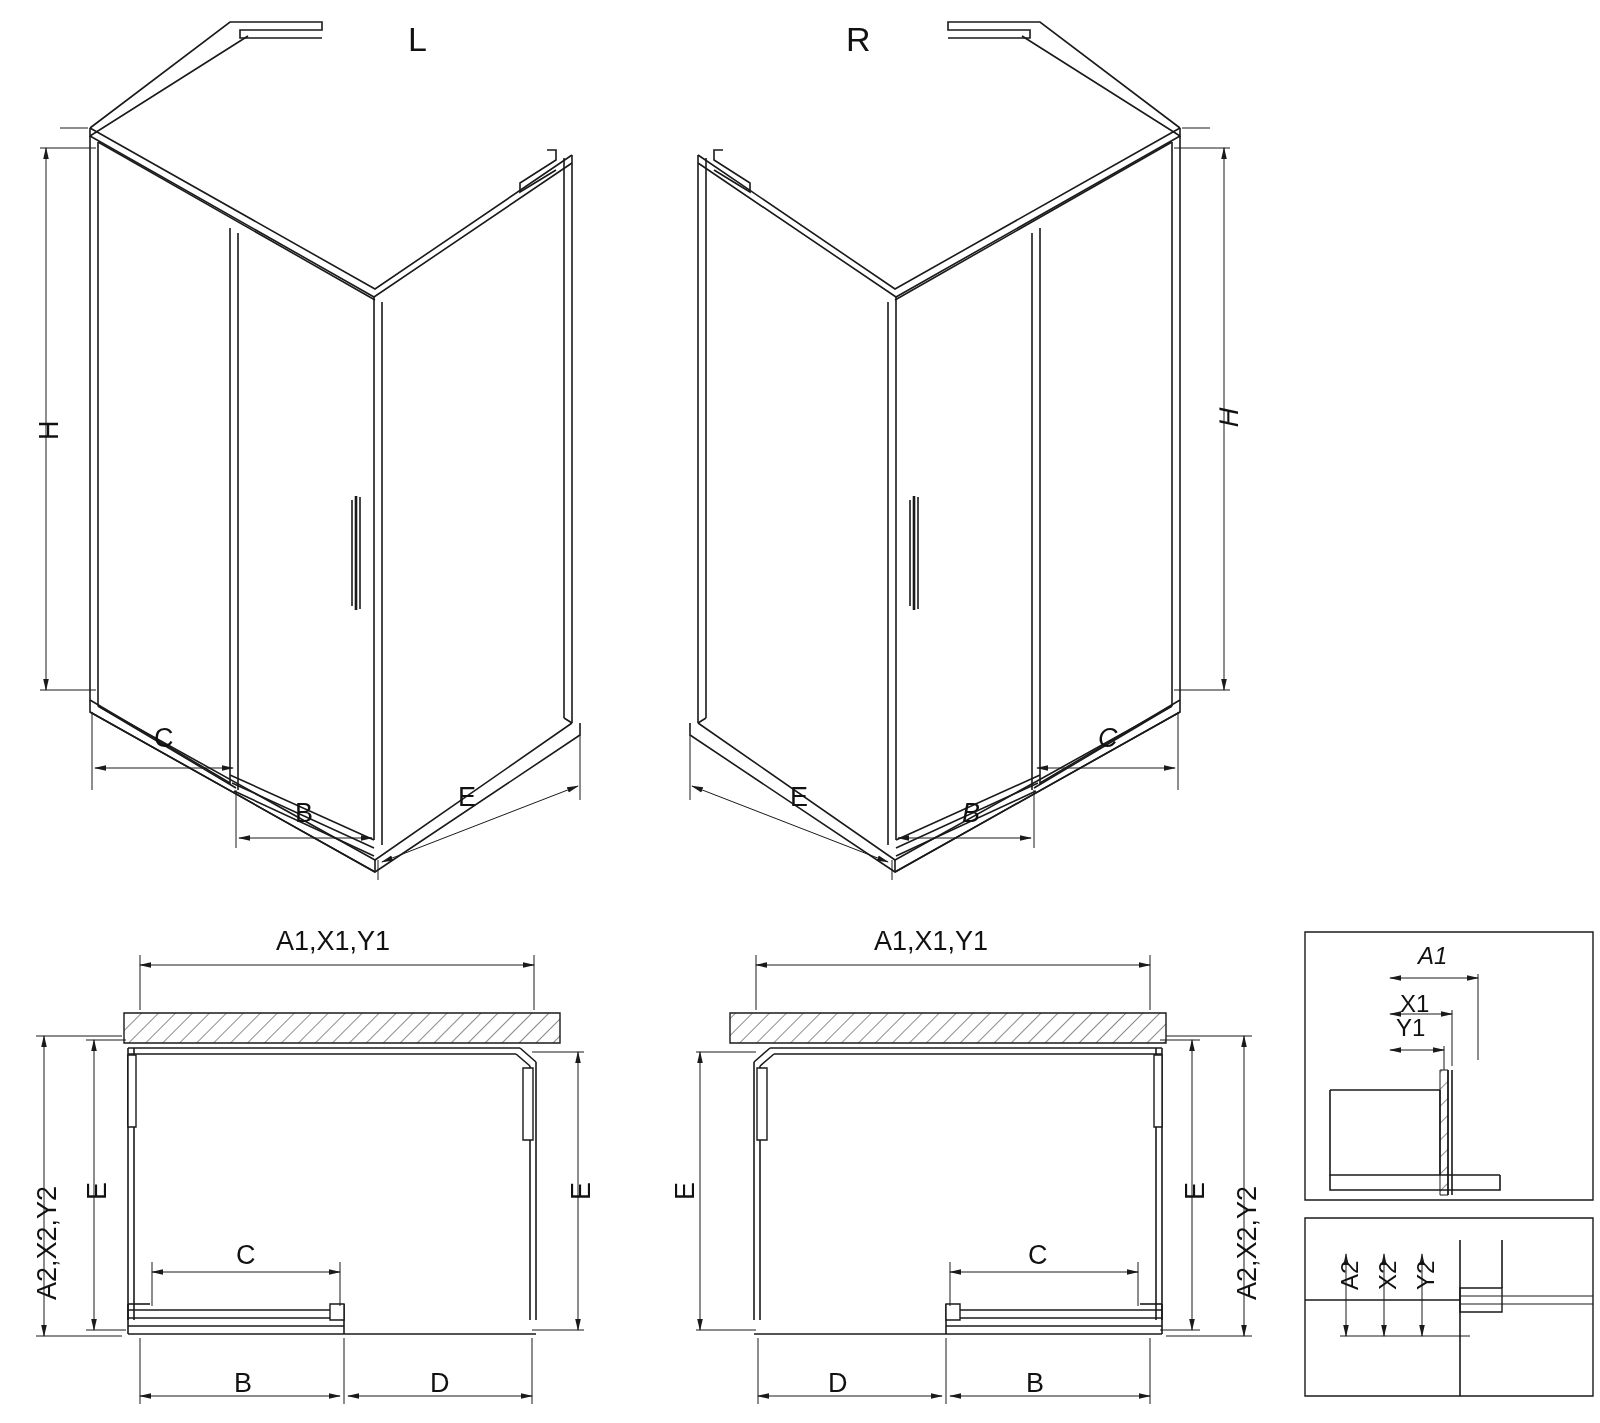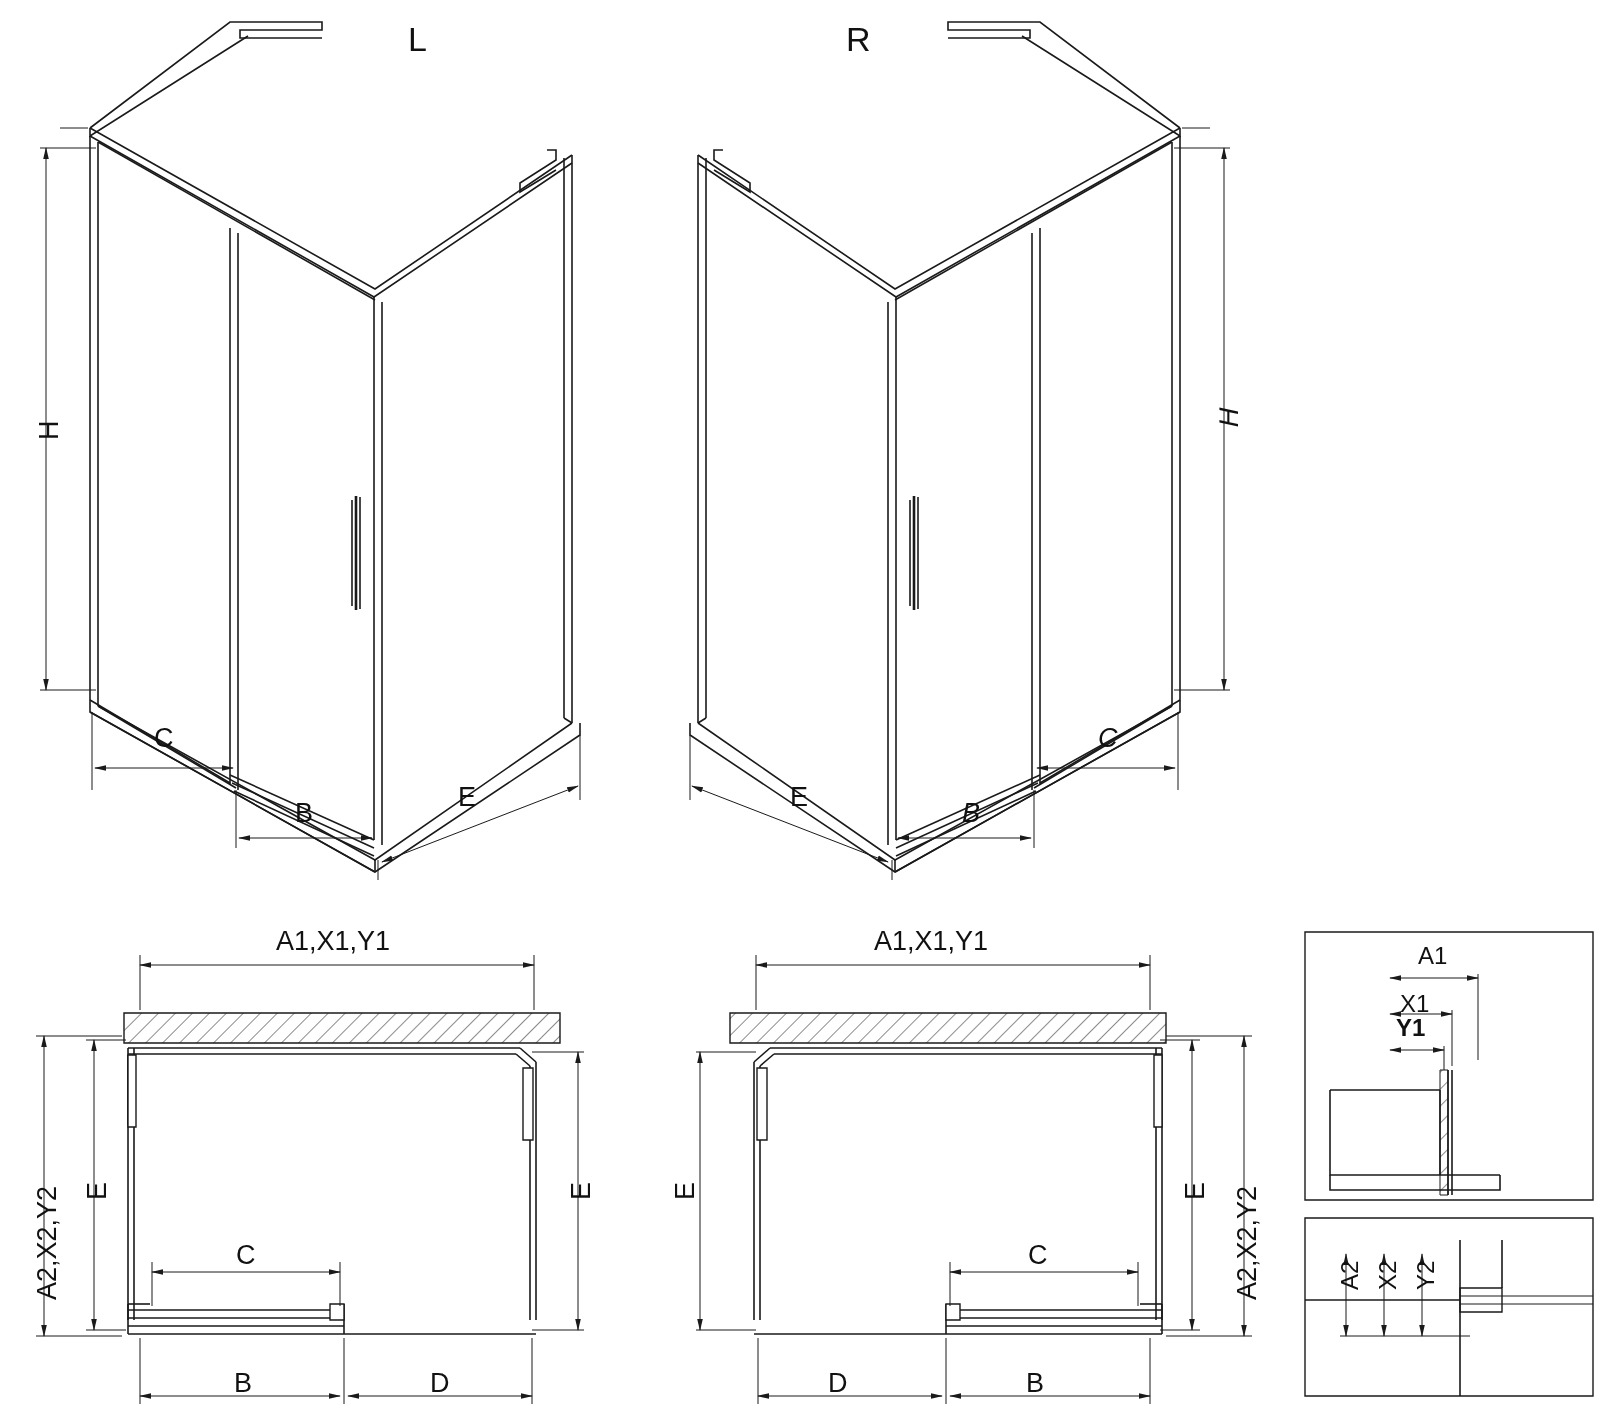--- a/index.html
+++ b/index.html
@@ -304,21 +304,21 @@
 <div class="lbl" style="left:430px;top:1370px;">D</div>
 
 <div class="lbl" style="left:874px;top:928px;">A1,X1,Y1</div>
 <div class="lbl rot90" style="left:672px;top:1200px;">E</div>
 <div class="lbl rot90" style="left:1182px;top:1200px;">E</div>
 <div class="lbl rot90" style="left:1234px;top:1300px;">A2,X2,Y2</div>
 <div class="lbl" style="left:1028px;top:1242px;">C</div>
 <div class="lbl" style="left:828px;top:1370px;">D</div>
 <div class="lbl" style="left:1026px;top:1370px;">B</div>
 
-<div class="lbl small" style="left:1418px;top:944px;">A1</div>
+<div class="lbl small" style="left:1418px;top:944px;font-style:italic;">A1</div>
 <div class="lbl small" style="left:1400px;top:992px;">X1</div>
-<div class="lbl small" style="left:1396px;top:1016px;font-weight:bold;">Y1</div>
+<div class="lbl small" style="left:1396px;top:1016px;">Y1</div>
 
 <div class="lbl small rot90" style="left:1338px;top:1290px;">A2</div>
 <div class="lbl small rot90" style="left:1376px;top:1290px;">X2</div>
 <div class="lbl small rot90" style="left:1414px;top:1290px;">Y2</div>
 
 </div>
 
 </body></html>

